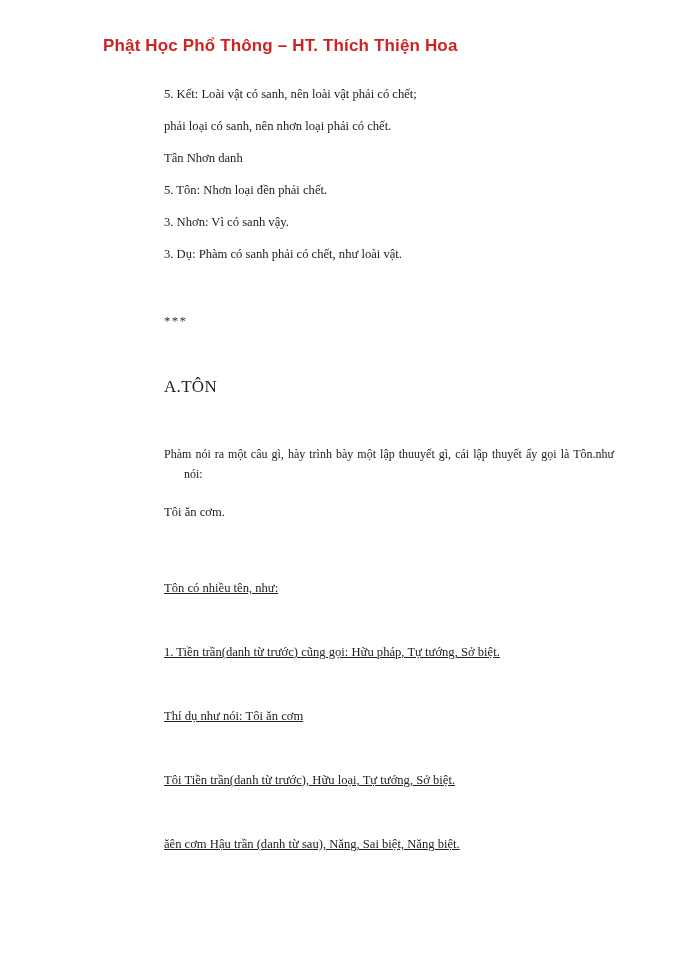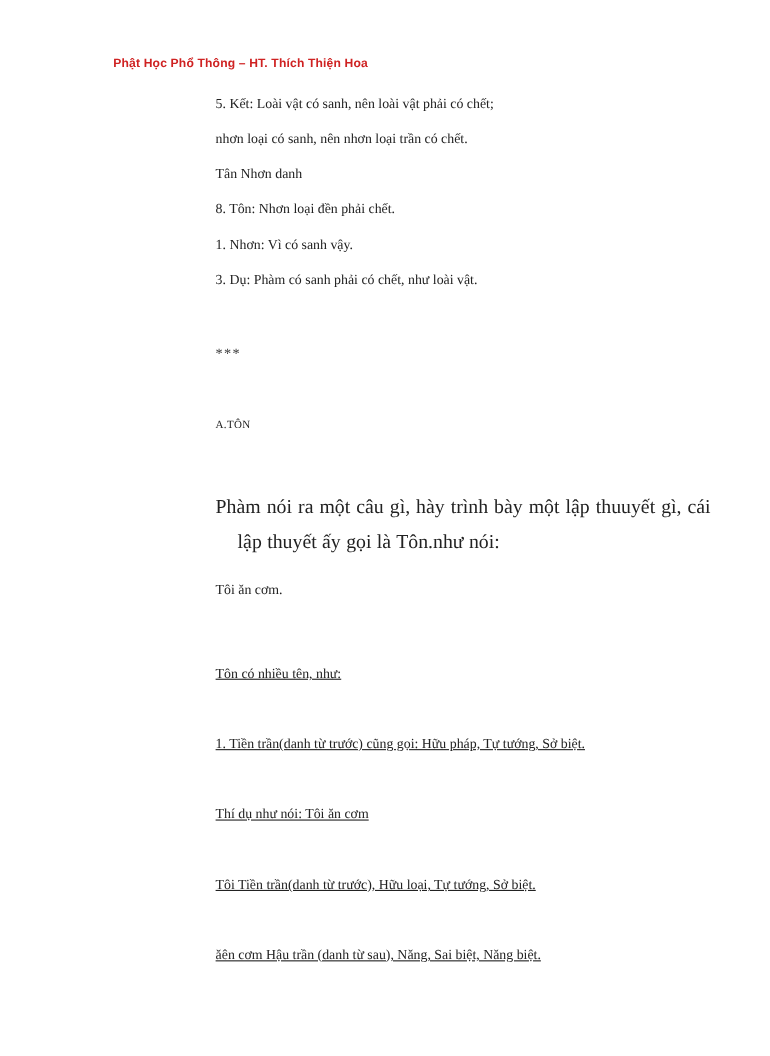--- a/index.html
+++ b/index.html
@@ -17,34 +17,33 @@
   }
   .page {
     position: relative;
     width: 700px;
     height: 960px;
     background: #ffffff;
   }
   .doc-header {
     position: absolute;
     left: 103px;
-    top: 52px;
+    top: 36px;
     font-family: "Liberation Sans", "DejaVu Sans", sans-serif;
-    font-size: 11px;
+    font-size: 17px;
     font-weight: bold;
     color: #cf2222;
     letter-spacing: 0.15px;
     white-space: nowrap;
   }
   .body-col {
     position: absolute;
     left: 164px;
     top: 78px;
     width: 432px;
-    margin-left: 32px;
   }
   .line {
     font-size: 12.6px;
     line-height: 32px;
     color: #222222;
     white-space: nowrap;
   }
   .line.wide {
     line-height: 64px;
     text-decoration: underline;
@@ -53,51 +52,51 @@
   .gap-md { height: 28px; }
   .gap-lg { height: 42px; }
   .gap-xl { height: 48px; }
   .stars {
     font-size: 13px;
     line-height: 18px;
     letter-spacing: 1.2px;
     color: #333333;
   }
   .heading {
-    font-size: 10px;
+    font-size: 17px;
     line-height: 18px;
     color: #222222;
     letter-spacing: 0.3px;
   }
   .para-justify {
-    font-size: 18px;
-    line-height: 32px;
+    font-size: 12px;
+    line-height: 20px;
     text-align: justify;
     text-align-last: left;
     padding-left: 20px;
     text-indent: -20px;
     width: 430px;
     color: #222222;
     word-spacing: 0.4px;
   }
 </style>
 </head>
 <body>
 
 <div class="page">
 
   <div class="doc-header">Phật Học Phổ Thông – HT. Thích Thiện Hoa</div>
 
   <div class="body-col">
 
     <div class="line">5. Kết: Loài vật có sanh, nên loài vật phải có chết;</div>
-    <div class="line">nhơn loại có sanh, nên nhơn loại trần có chết.</div>
+    <div class="line">phải loại có sanh, nên nhơn loại phải có chết.</div>
     <div class="line">Tân Nhơn danh</div>
-    <div class="line">8. Tôn: Nhơn loại đền phải chết.</div>
-    <div class="line">1. Nhơn: Vì có sanh vậy.</div>
+    <div class="line">5. Tôn: Nhơn loại đền phải chết.</div>
+    <div class="line">3. Nhơn: Vì có sanh vậy.</div>
     <div class="line">3. Dụ: Phàm có sanh phải có chết, như loài vật.</div>
 
     <div class="gap-lg"></div>
 
     <div class="stars">***</div>
 
     <div class="gap-xl"></div>
 
     <div class="heading">A.TÔN</div>
 

